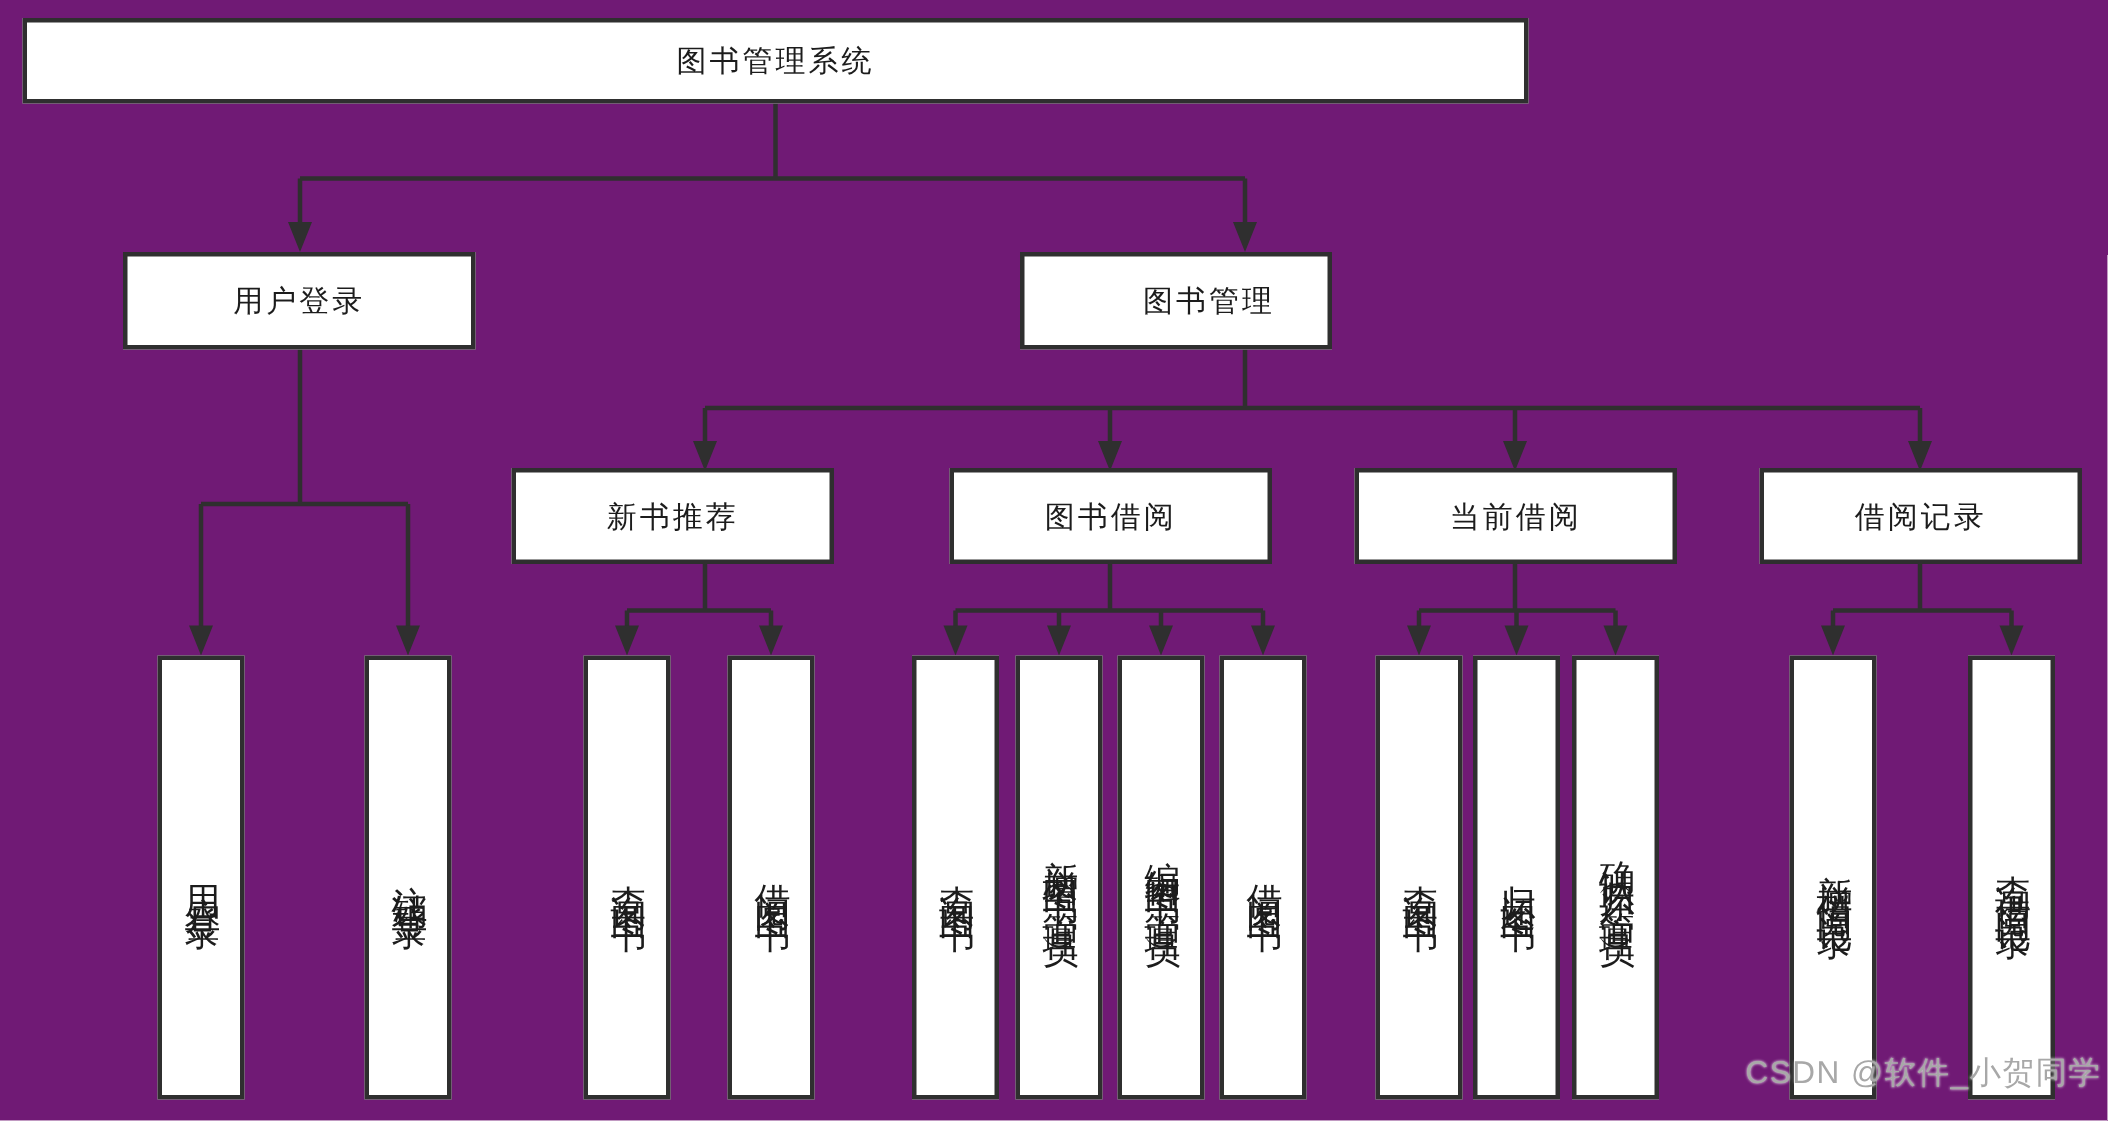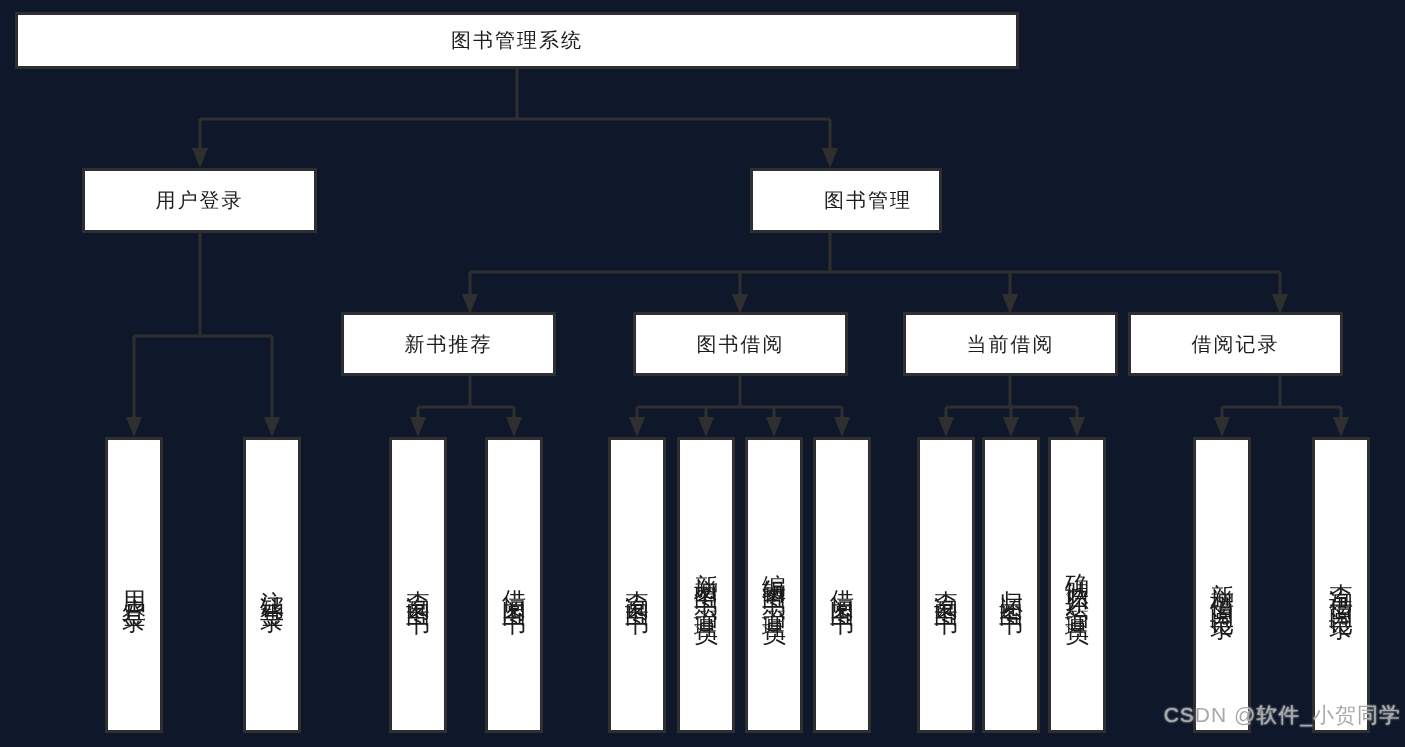--- a/index.html
+++ b/index.html
@@ -1,19 +1,19 @@
 <!DOCTYPE html>
 <html><head>
 <meta charset="utf-8">
 <style>
   html,body{margin:0;padding:0;background:#fff;}
   .stage{
     position:relative;
     width:1405px;height:747px;
-    background:#0f172a;
+    background:#701a75;
     font-family:"Liberation Sans","DejaVu Sans",sans-serif;
     overflow:hidden;
   }
   .wires{position:absolute;left:0;top:0;width:1405px;height:747px;}
   .wire{stroke:#2f2f2f;stroke-width:3;fill:none;}
   .arrow{fill:#2f2f2f;stroke:none;}
   .box{
     position:absolute;box-sizing:border-box;
     border:3px solid #2f2f2f;background:#fff;
     display:flex;align-items:center;justify-content:center;
@@ -21,27 +21,27 @@
   }
   .h-label{font-size:20px;letter-spacing:2px;white-space:nowrap;}
   .v-box .v-label{
     writing-mode:vertical-rl;text-orientation:mixed;
     font-size:24px;line-height:1;letter-spacing:7px;
   }
   
   .n-root{left:15px;top:12px;width:1004px;height:57px;}
   
   .n-user-login{left:82px;top:168px;width:235px;height:65px;}
-  .n-book-mgmt{left:750px;top:168px;width:192px;height:65px;padding-left:44px;}
+  .n-book-mgmt{left:680px;top:168px;width:208px;height:65px;padding-left:44px;}
   
   .lvl3{top:312px;height:64px;width:215px;}
   .n-newbook{left:341px;text-align:center;}
   .n-bookborrow{left:633px;}
   .n-currentborrow{left:903px;font-family:Liberation Serif, serif;}
-  .n-borrowrecord{left:1128px;align-items:center;}
+  .n-borrowrecord{left:1173px;align-items:center;}
   
   .leaf{top:437px;height:296px;width:58px;}
   .lf-login{left:105px;}
   .lf-logout{left:243px;}
   .lf-nb-query{left:389px;}
   .lf-nb-borrow{left:485px;}
   .lf-bb-query{left:608px;}
   .lf-bb-add{left:677px;}
   .lf-bb-edit{left:745px;}
   .lf-bb-borrow{left:813px;}

